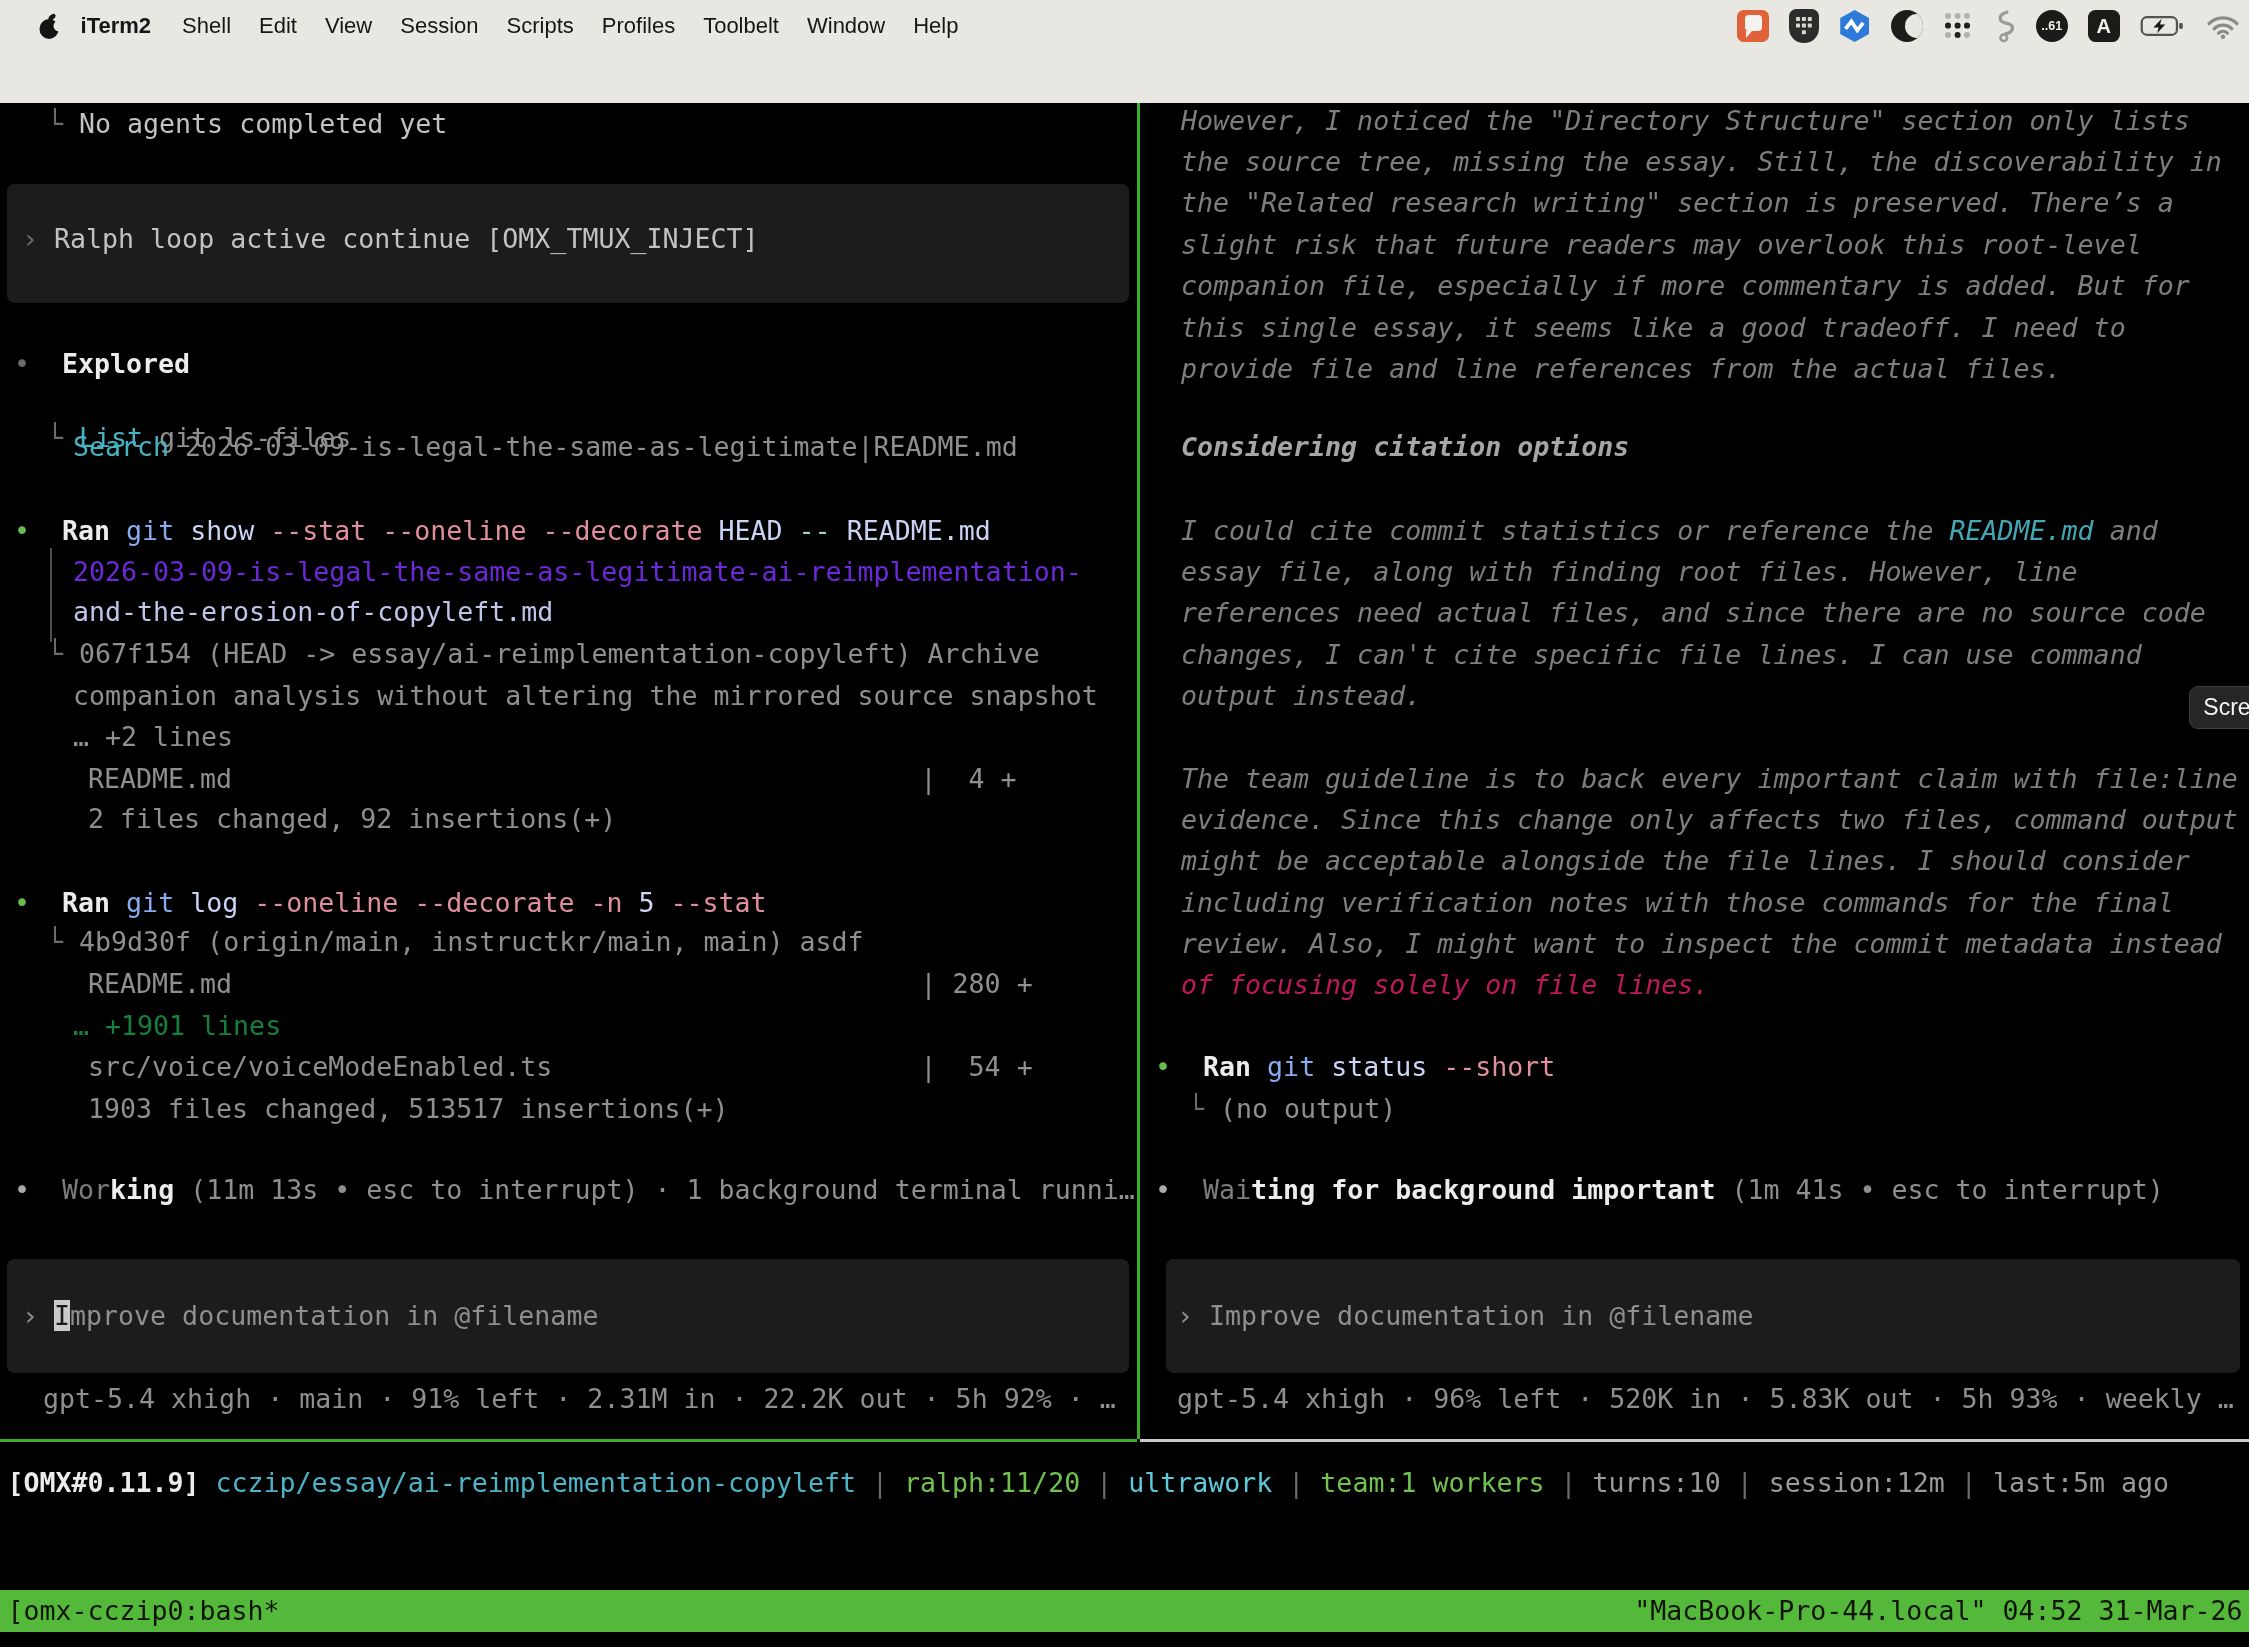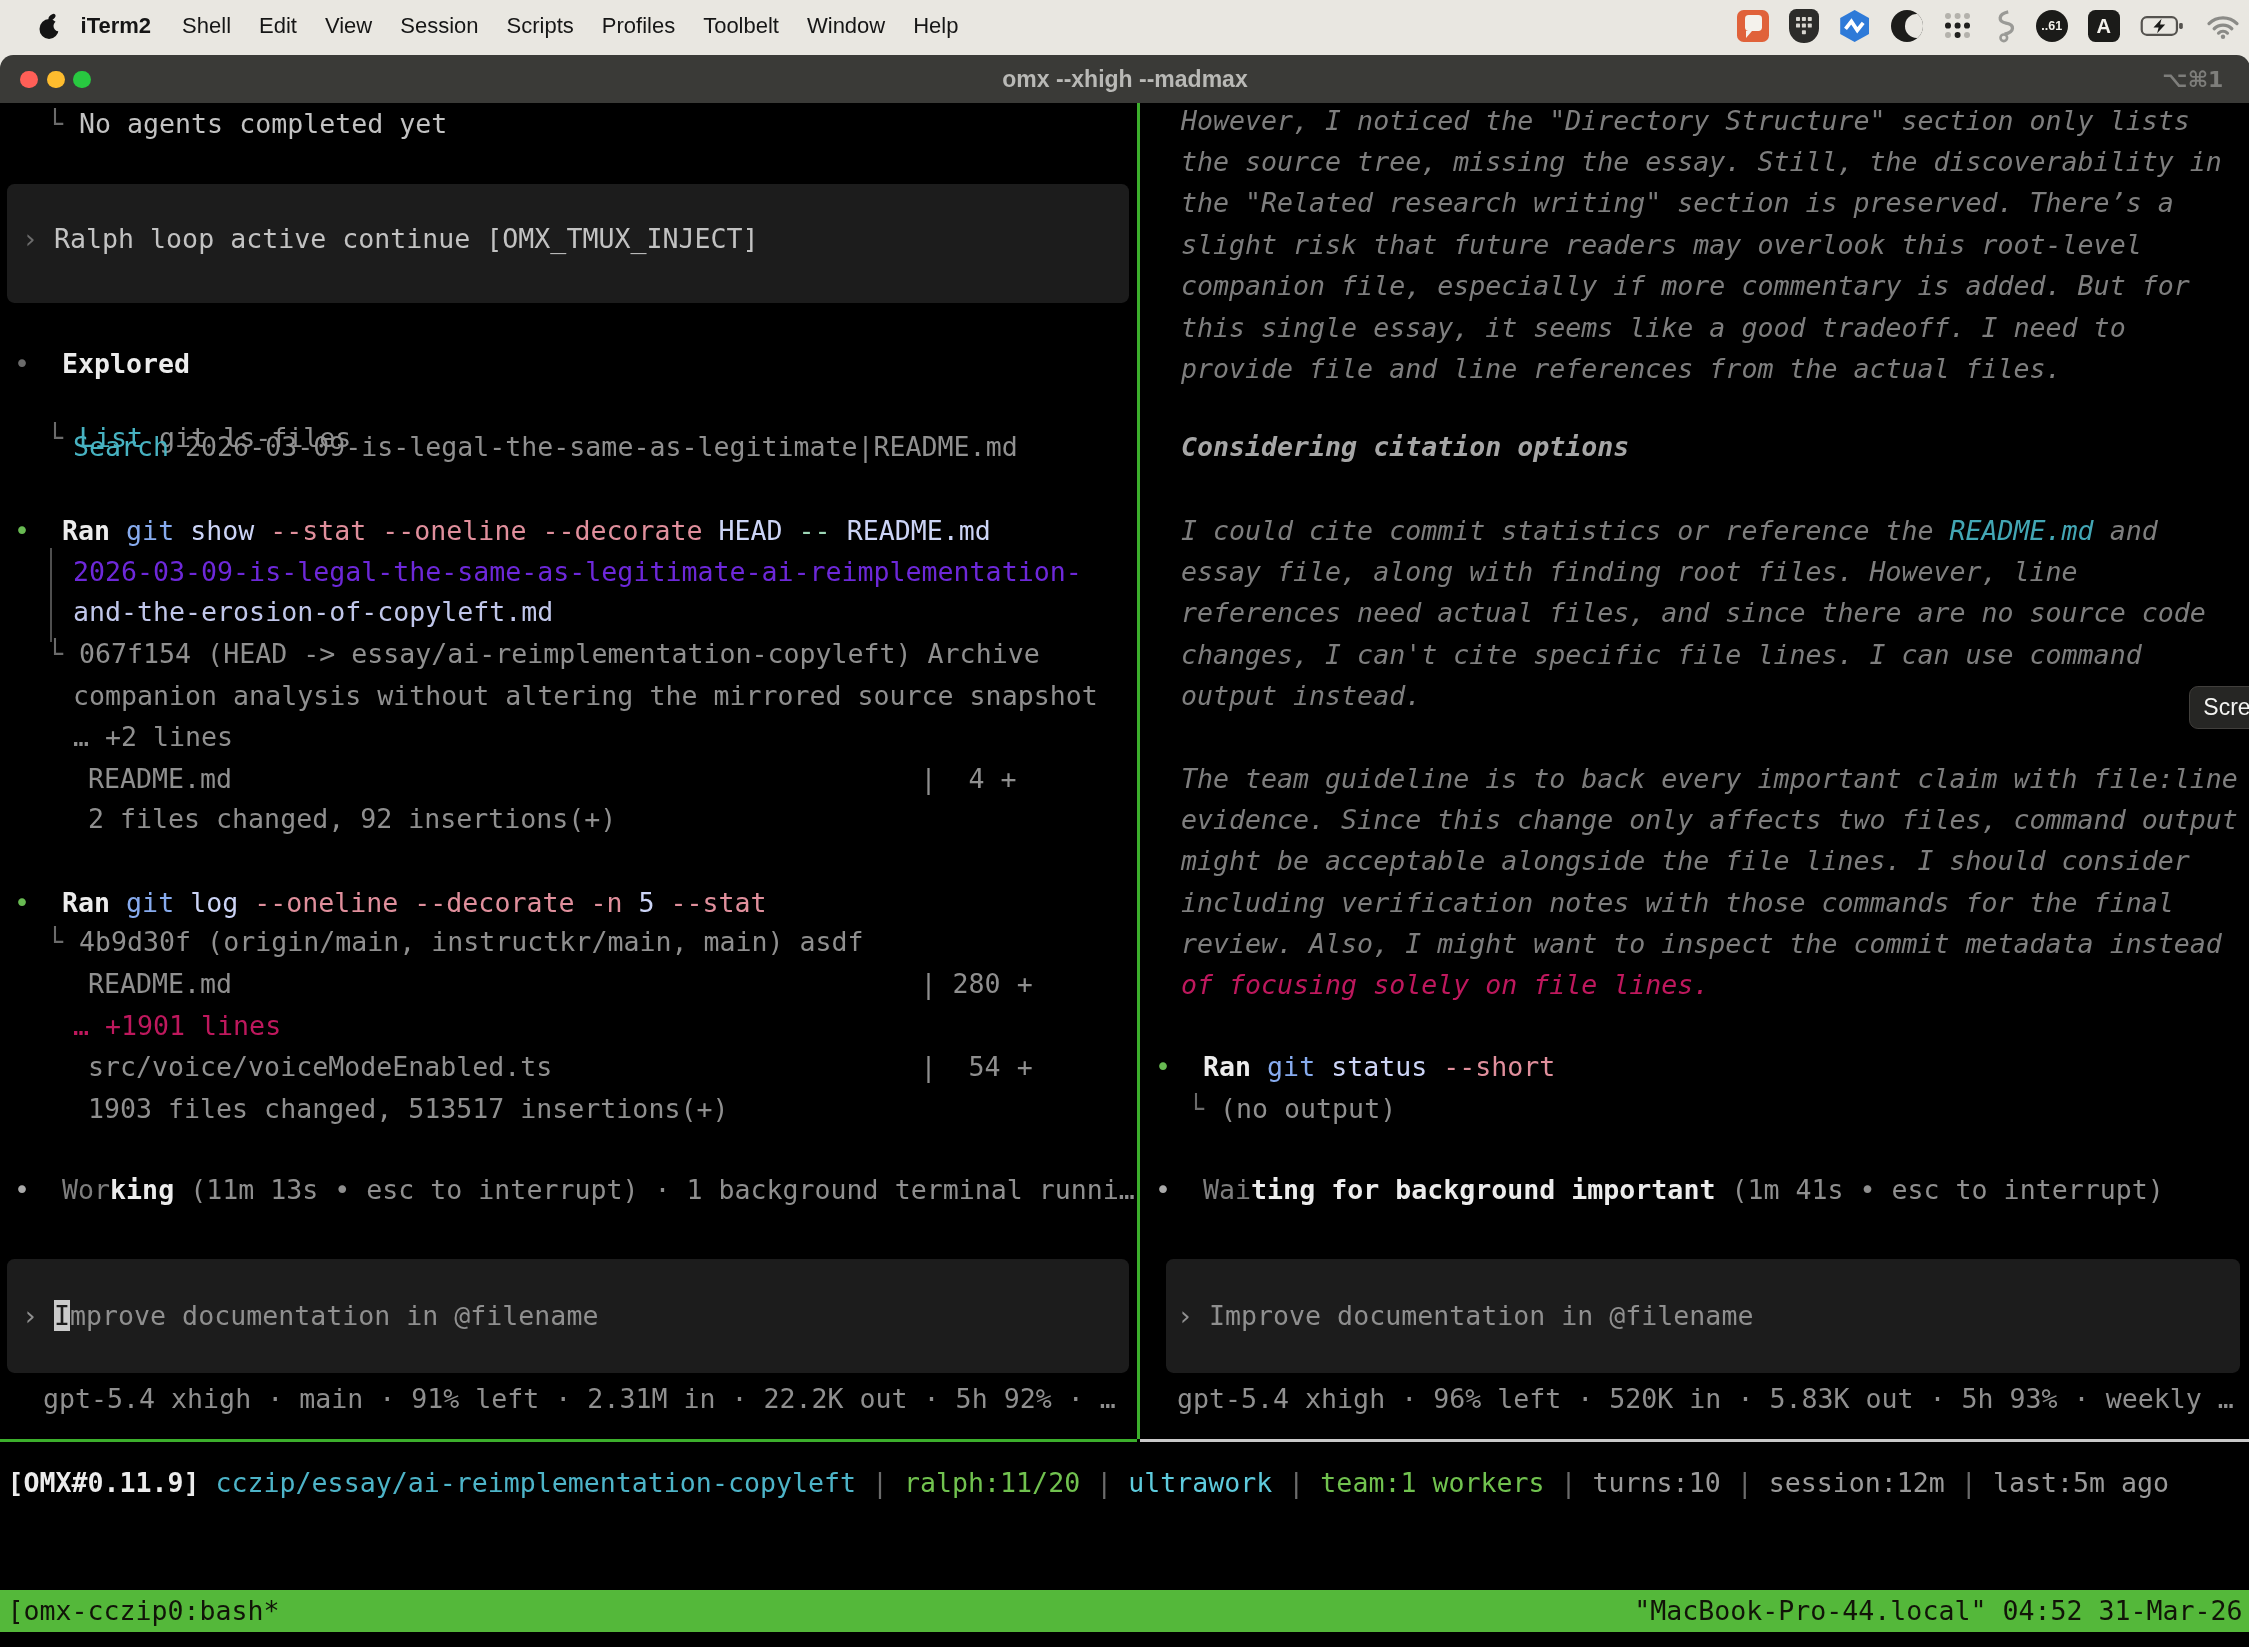--- a/index.html
+++ b/index.html
@@ -130,27 +130,20 @@
         <svg width="34" height="25" viewBox="0 0 46 34">
             <path d="M4 13 A 27 27 0 0 1 42 13" fill="none" stroke="#8b8b87" stroke-width="4.5" stroke-linecap="round"></path>
             <path d="M11 20 A 17 17 0 0 1 35 20" fill="none" stroke="#8b8b87" stroke-width="4.5" stroke-linecap="round"></path>
             <path d="M17 26 A 9 9 0 0 1 29 26" fill="none" stroke="#8b8b87" stroke-width="4.5" stroke-linecap="round"></path>
             <circle cx="23" cy="31" r="3" fill="#8b8b87"></circle>
           </svg>
       </span>
     </span>
   </div>
 
-  <div class="titlebar">
-    <span class="tl close"></span>
-    <span class="tl min"></span>
-    <span class="tl max"></span>
-    <span class="win-title">omx --xhigh --madmax</span>
-    <span class="win-shortcut">⌥⌘1</span>
-  </div>
 
   <div class="terminal">
     <div class="pane-hit" style="left:0;top:0;width:1137px;height:1336px"></div>
     <div class="pane-hit" style="left:1140px;top:0;width:1110px;height:1336px"></div>
   </div>
 
   <div id="boxes-layer">
       <div class="box" style="left: 7.4px; top: 184px; width: 1122px; height: 119px; background: rgb(28, 28, 28); border-radius: 7.4px;"></div>
       <div class="box" style="left: 7.4px; top: 1259px; width: 1122px; height: 114px; background: rgb(28, 28, 28); border-radius: 7.4px;"></div>
       <div class="box" style="left: 1166px; top: 1259px; width: 1074px; height: 114px; background: rgb(28, 28, 28); border-radius: 7.4px;"></div>
@@ -172,21 +165,21 @@
       <div class="tline" style="top: 556px; left: 73px;"><span style="color: #6d28d9;">2026-03-09-is-legal-the-same-as-legitimate-ai-reimplementation-</span></div>
       <div class="tline" style="top: 596px; left: 73px;"><span style="color: rgb(192, 198, 234);">and-the-erosion-of-copyleft.md</span></div>
       <div class="tline" style="top: 638px; left: 47px;"><span style="color: rgb(107, 107, 107);">└ </span><span style="color: rgb(143, 143, 143);">067f154 (HEAD -&gt; essay/ai-reimplementation-copyleft) Archive</span></div>
       <div class="tline" style="top: 680px; left: 73px;"><span style="color: rgb(143, 143, 143);">companion analysis without altering the mirrored source snapshot</span></div>
       <div class="tline" style="top: 721px; left: 73px;"><span style="color: rgb(143, 143, 143);">… +2 lines</span></div>
       <div class="tline" style="top: 763px; left: 88px;"><span style="color: rgb(143, 143, 143);">README.md                                           |  4 +</span></div>
       <div class="tline" style="top: 803px; left: 88px;"><span style="color: rgb(143, 143, 143);">2 files changed, 92 insertions(+)</span></div>
       <div class="tline" style="top: 887px; left: 14px;"><span style="color: rgb(104, 186, 82);">•  </span><span style="color: rgb(236, 236, 236); font-weight: bold;">Ran</span><span style="color: rgb(143, 143, 143);"> </span><span style="color: rgb(135, 171, 238);">git</span><span style="color: rgb(204, 212, 246);"> log</span><span style="color: rgb(224, 143, 156);"> --oneline --decorate -n</span><span style="color: rgb(204, 212, 246);"> 5</span><span style="color: rgb(224, 143, 156);"> --stat</span></div>
       <div class="tline" style="top: 926px; left: 47px;"><span style="color: rgb(107, 107, 107);">└ </span><span style="color: rgb(143, 143, 143);">4b9d30f (origin/main, instructkr/main, main) asdf</span></div>
       <div class="tline" style="top: 968px; left: 88px;"><span style="color: rgb(143, 143, 143);">README.md                                           | 280 +</span></div>
-      <div class="tline" style="top: 1010px; left: 73px;"><span style="color: #be185d;">… +1901 lines</span></div>
+      <div class="tline" style="top: 1010px; left: 73px;"><span style="color: #15803d;">… +1901 lines</span></div>
       <div class="tline" style="top: 1051px; left: 88px;"><span style="color: rgb(143, 143, 143);">src/voice/voiceModeEnabled.ts                       |  54 +</span></div>
       <div class="tline" style="top: 1093px; left: 88px;"><span style="color: rgb(143, 143, 143);">1903 files changed, 513517 insertions(+)</span></div>
       <div class="tline" style="top: 1174px; left: 14px;"><span style="color: rgb(170, 170, 170);">•  </span><span style="color: rgb(125, 125, 125);">Wor</span><span style="color: rgb(236, 236, 236); font-weight: bold;">king</span><span style="color: rgb(143, 143, 143);"> (11m 13s • esc to interrupt) · 1 background terminal runni…</span></div>
       <div class="tline" style="top: 1300px; left: 22px;"><span style="color: rgb(143, 143, 143);">› </span><span style="background: rgb(202, 202, 202); color: rgb(26, 26, 26);">I</span><span style="color: rgb(143, 143, 143);">mprove documentation in @filename</span></div>
       <div class="tline" style="top: 1383px; left: 43px;"><span style="color: rgb(143, 143, 143);">gpt-5.4 xhigh · main · 91% left · 2.31M in · 22.2K out · 5h 92% · …</span></div>
       <div class="tline" style="top: 105px; left: 1181px;"><span style="color: rgb(126, 126, 126); font-style: italic;">However, I noticed the "Directory Structure" section only lists</span></div>
       <div class="tline" style="top: 146px; left: 1181px;"><span style="color: rgb(126, 126, 126); font-style: italic;">the source tree, missing the essay. Still, the discoverability in</span></div>
       <div class="tline" style="top: 187px; left: 1181px;"><span style="color: rgb(126, 126, 126); font-style: italic;">the "Related research writing" section is preserved. There’s a</span></div>
       <div class="tline" style="top: 229px; left: 1181px;"><span style="color: rgb(126, 126, 126); font-style: italic;">slight risk that future readers may overlook this root-level</span></div>
       <div class="tline" style="top: 270px; left: 1181px;"><span style="color: rgb(126, 126, 126); font-style: italic;">companion file, especially if more commentary is added. But for</span></div>

